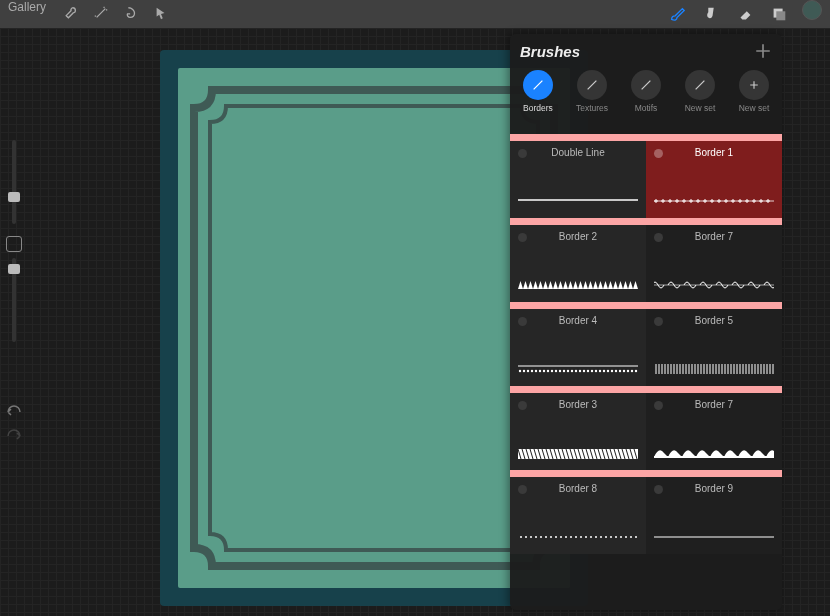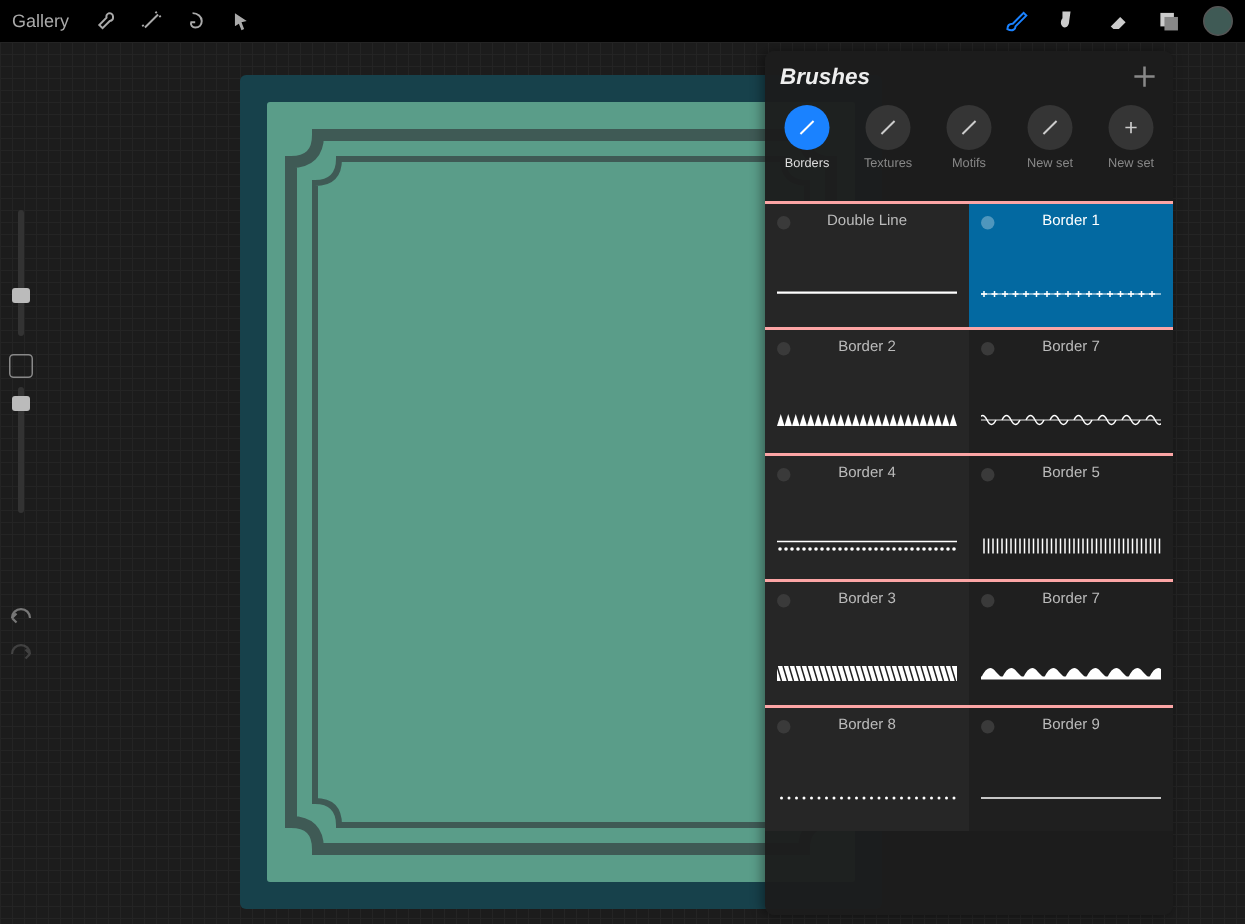--- a/index.html
+++ b/index.html
@@ -18,23 +18,23 @@
     background-image:
       linear-gradient(#242424 1px, transparent 1px),
       linear-gradient(90deg, #242424 1px, transparent 1px);
     background-size: 8px 8px;
     background-color: #1c1c1c;
   }
   
   .topbar {
     position: relative;
     height: 28px;
-    background: #000000;
+    background: #404040;
     display: flex;
-    align-items: center;
+    align-items: flex-start;
     padding: 0 8px;
     z-index: 10;
   }
   .gallery-label {
     color: #aaa; font-size: 12px; margin-right: 10px;
   }
   .tool-btn {
     width: 26px; height: 26px;
     display: flex; align-items: center; justify-content: center;
     margin: 0 2px;
@@ -133,25 +133,25 @@
   .brush-grid {
     position:absolute;
     top:100px; left:0; right:0; bottom:0;
     display:grid;
     grid-template-columns: 1fr 1fr;
     grid-auto-rows: 84px;
     overflow:hidden;
   }
   .brush-cell {
     position: relative;
-    border-top: 2px solid #fca5a5;
+    border-top: 7px solid #fca5a5;
     cursor:pointer;
     background:#1f1f1f;
   }
-  .brush-cell.selected { background:#0369a1; }
+  .brush-cell.selected { background:#7f1d1d; }
   .brush-cell .radio {
     position:absolute; top:8px; left:8px;
     width:9px;height:9px;border-radius:50%;
     background:#3a3a3a;
   }
   .brush-cell.selected .radio { background: rgba(255,255,255,0.3); }
   .brush-name {
     position:absolute; top:6px; left:0; right:0;
     text-align:center; font-size:10px; color:#bbb;
   }

